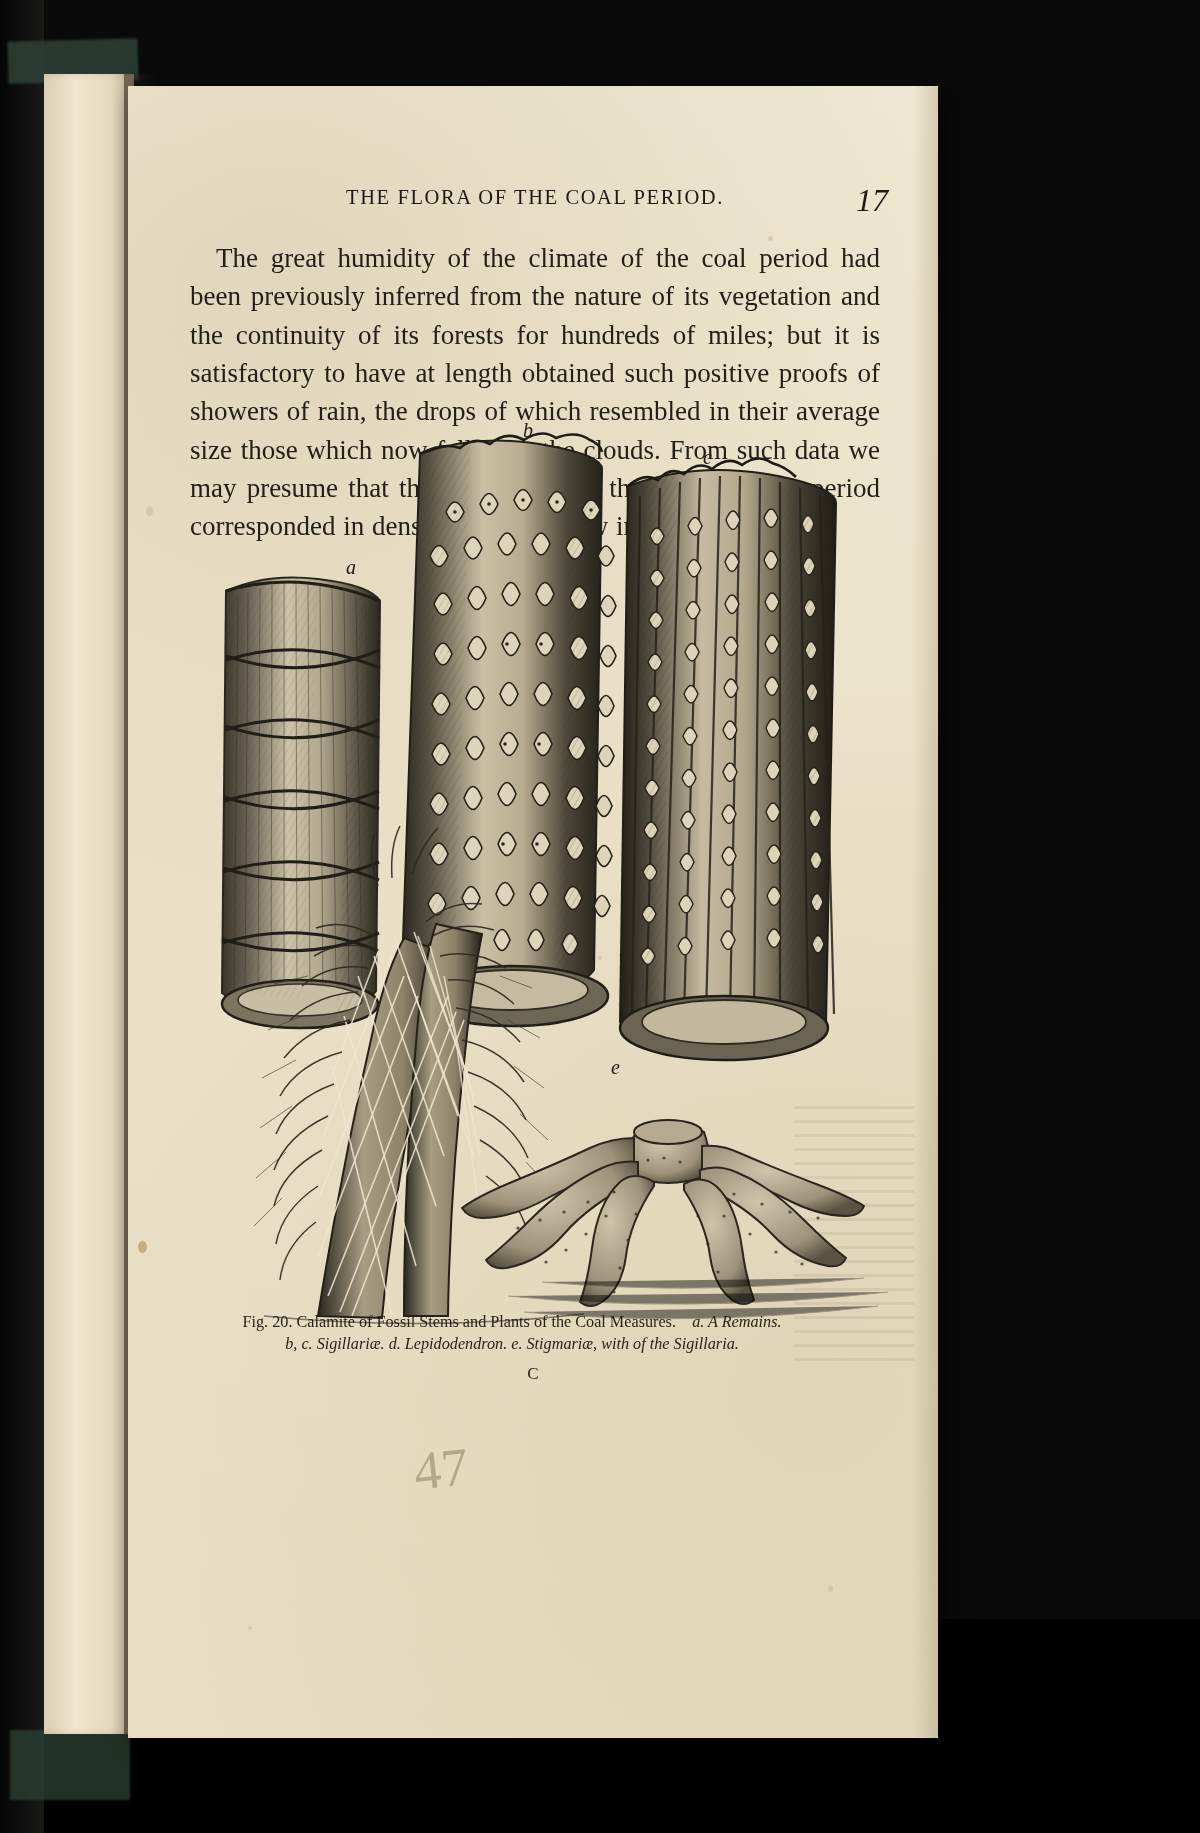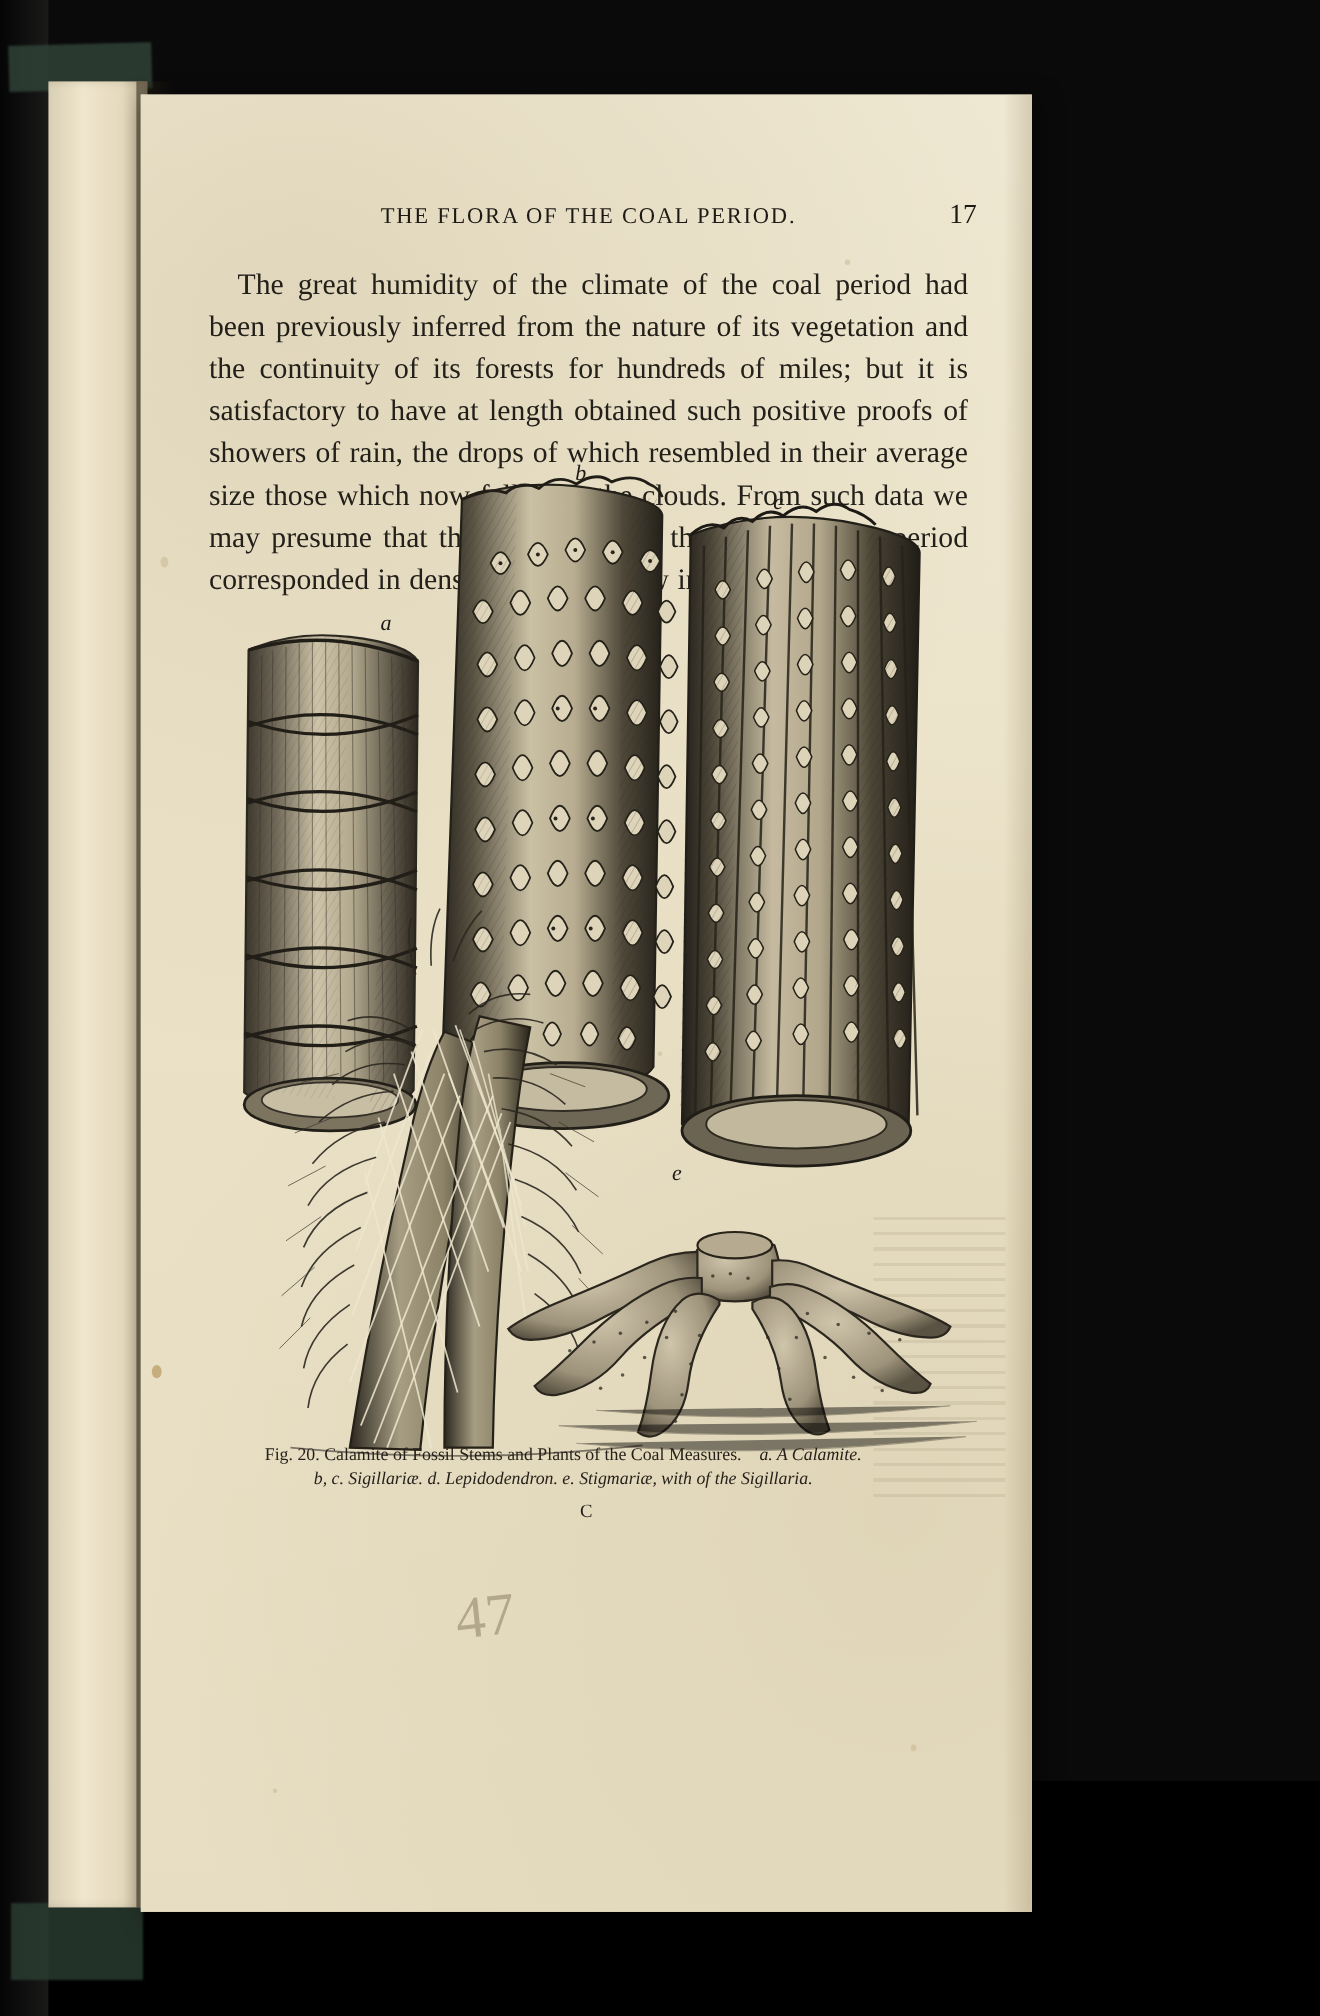--- a/index.html
+++ b/index.html
@@ -107,23 +107,24 @@
     font-size: 20.5px;
     letter-spacing: 1.6px;
     color: #1d1a16;
     font-family: "Liberation Serif", serif;
     margin-bottom: 30px;
   }
   .folio {
     position: absolute;
     right: -8px;
     top: -4px;
-    font-size: 25px;
+    font-size: 32px;
     letter-spacing: 0;
     color: #1d1a16;
+    font-style: italic;
   }
   .body-par {
     font-size: 27px;
     line-height: 1.42;
     color: #23201a;
     text-align: justify;
     text-justify: inter-word;
     word-spacing: 1px;
   }
   .body-par .indent { display:inline-block; width: 26px; }
@@ -622,21 +623,21 @@
             <path d="M374 866 q160 14 322 -4"></path>
           </g>
         </g>
       </svg>
     </div>
 
     <div class="fig-caption">
       <span>Fig. 20.</span>
       <span>Calamite of Fossil Stems and Plants of the Coal Measures.</span>
       &nbsp;&nbsp;
-      <i>a. A Calamite.</i>
+      <i>a. A Remains.</i>
       <br>
       <i>b, c. Sigillariæ.   d. Lepidodendron.   e. Stigmariæ, with of the Sigillaria.</i>
     </div>
 
     <div class="signature">C</div>
     <div class="pencil">47</div>
 
   </div>
 </div>
 

